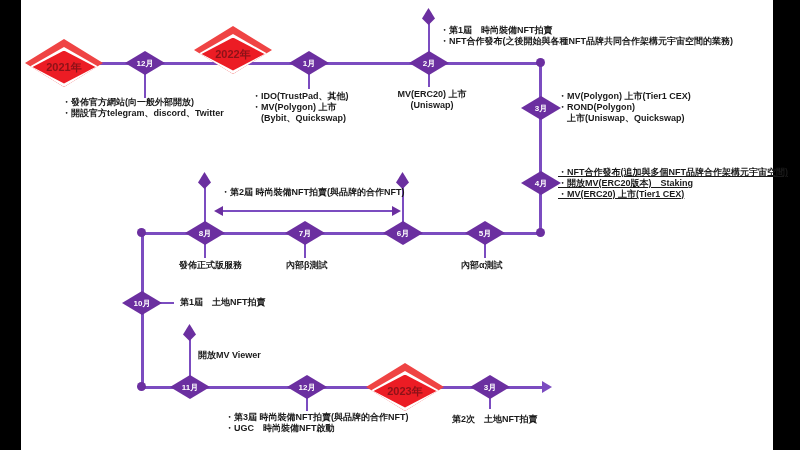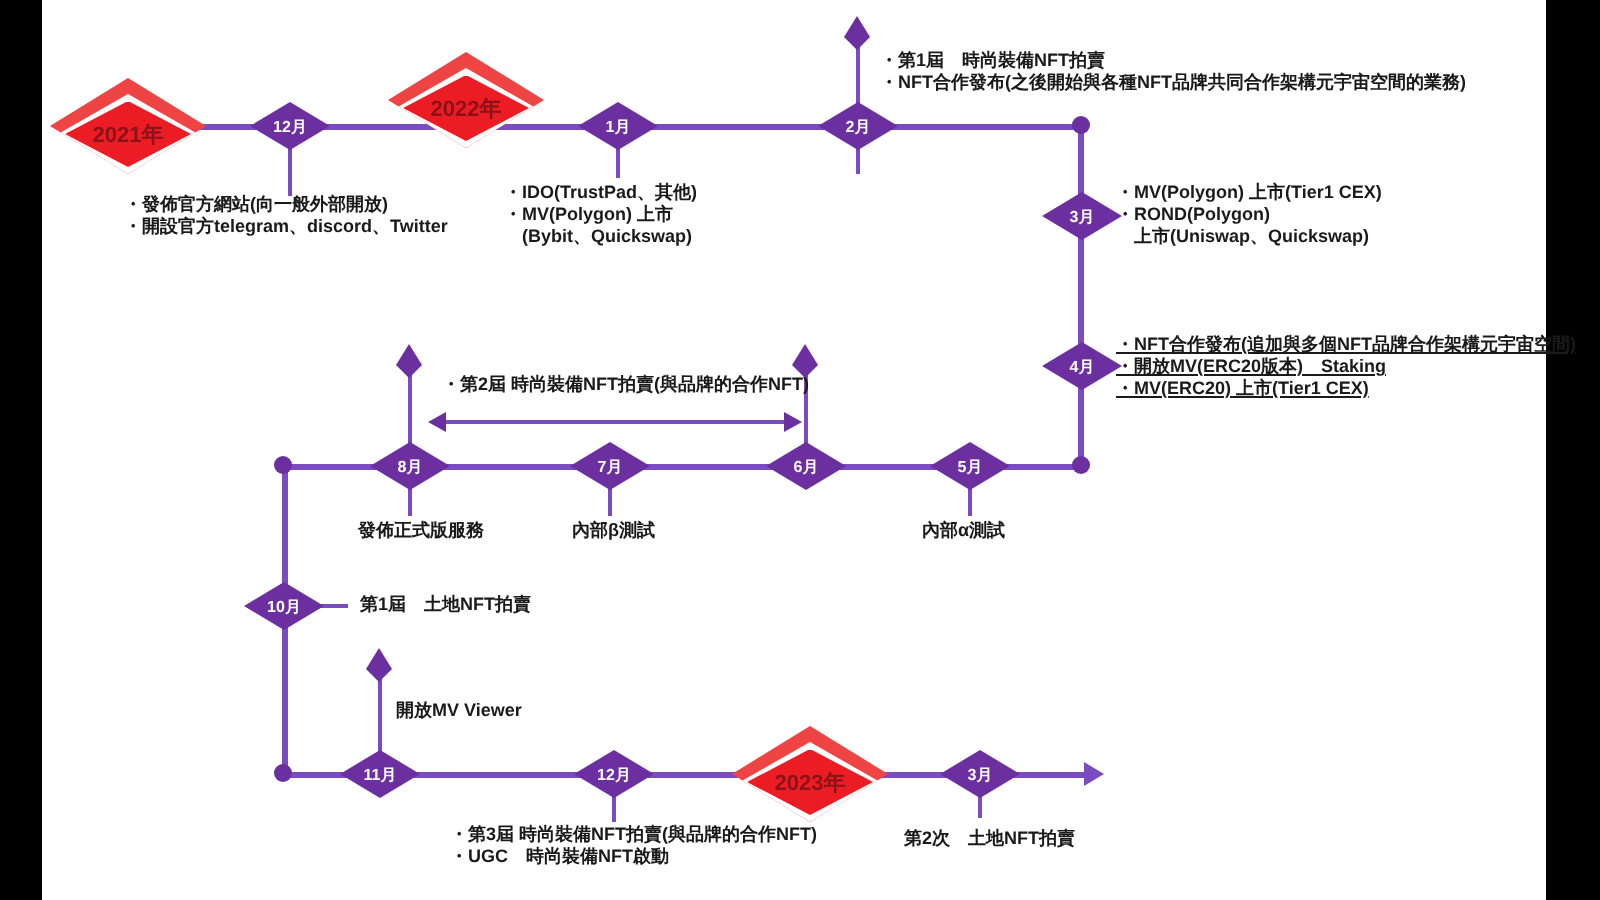--- a/index.html
+++ b/index.html
@@ -152,20 +152,22 @@
     </div>
   <div class="mdia" style="left:470px;top:375px;">
       <span>3月</span>
     </div>
 
   <div class="evt" style="left:62px;top:97px;">・發佈官方網站(向一般外部開放)
 ・開設官方telegram、discord、Twitter</div>
   <div class="evt" style="left:252px;top:91px;">・IDO(TrustPad、其他)
 ・MV(Polygon) 上市
 　(Bybit、Quickswap)</div>
+  <div class="evt center" style="left:392px;top:89px;width:80px;">MV(ERC20) 上市
+(Uniswap)</div>
   <div class="evt" style="left:440px;top:25px;">・第1屆　時尚裝備NFT拍賣
 ・NFT合作發布(之後開始與各種NFT品牌共同合作架構元宇宙空間的業務)</div>
   <div class="evt" style="left:558px;top:91px;">・MV(Polygon) 上市(Tier1 CEX)
 ・ROND(Polygon)
 　上市(Uniswap、Quickswap)</div>
   <div class="evt" style="left:558px;top:167px;text-decoration:underline;">・NFT合作發布(追加與多個NFT品牌合作架構元宇宙空間)
 ・開放MV(ERC20版本)　Staking
 ・MV(ERC20) 上市(Tier1 CEX)</div>
   <div class="evt" style="left:221px;top:187px;">・第2屆 時尚裝備NFT拍賣(與品牌的合作NFT)</div>
   <div class="evt" style="left:179px;top:260px;">發佈正式版服務</div>

